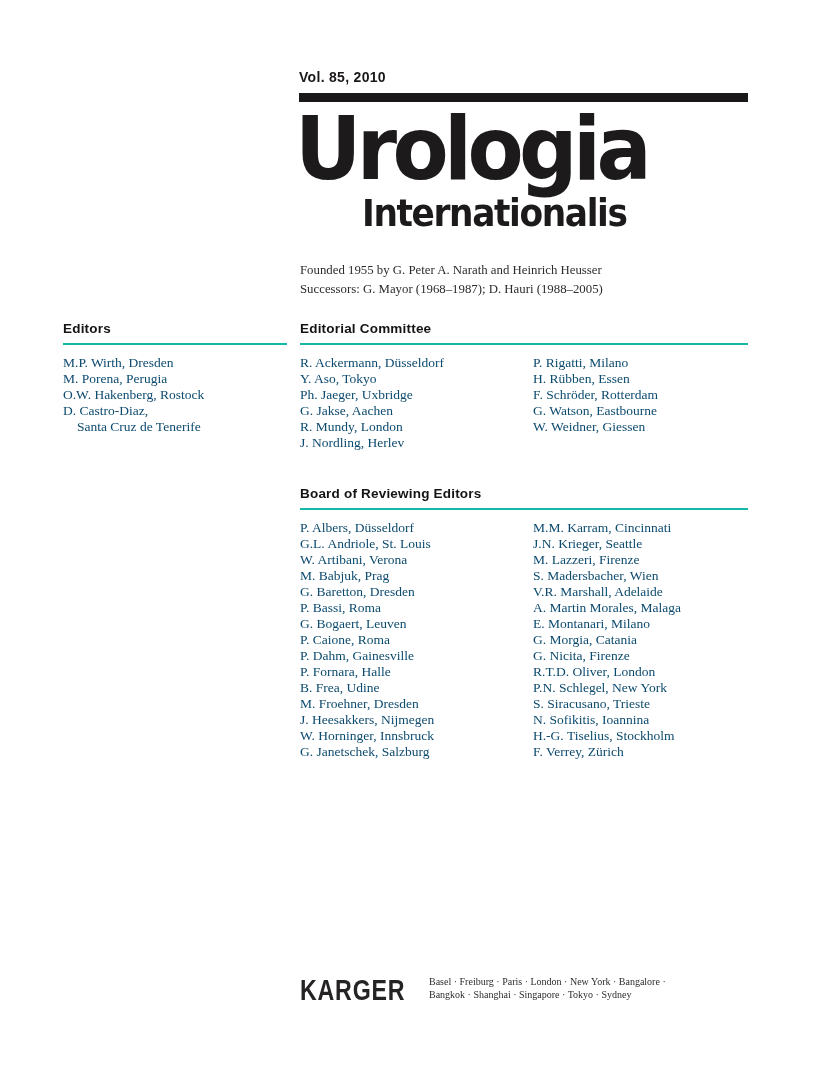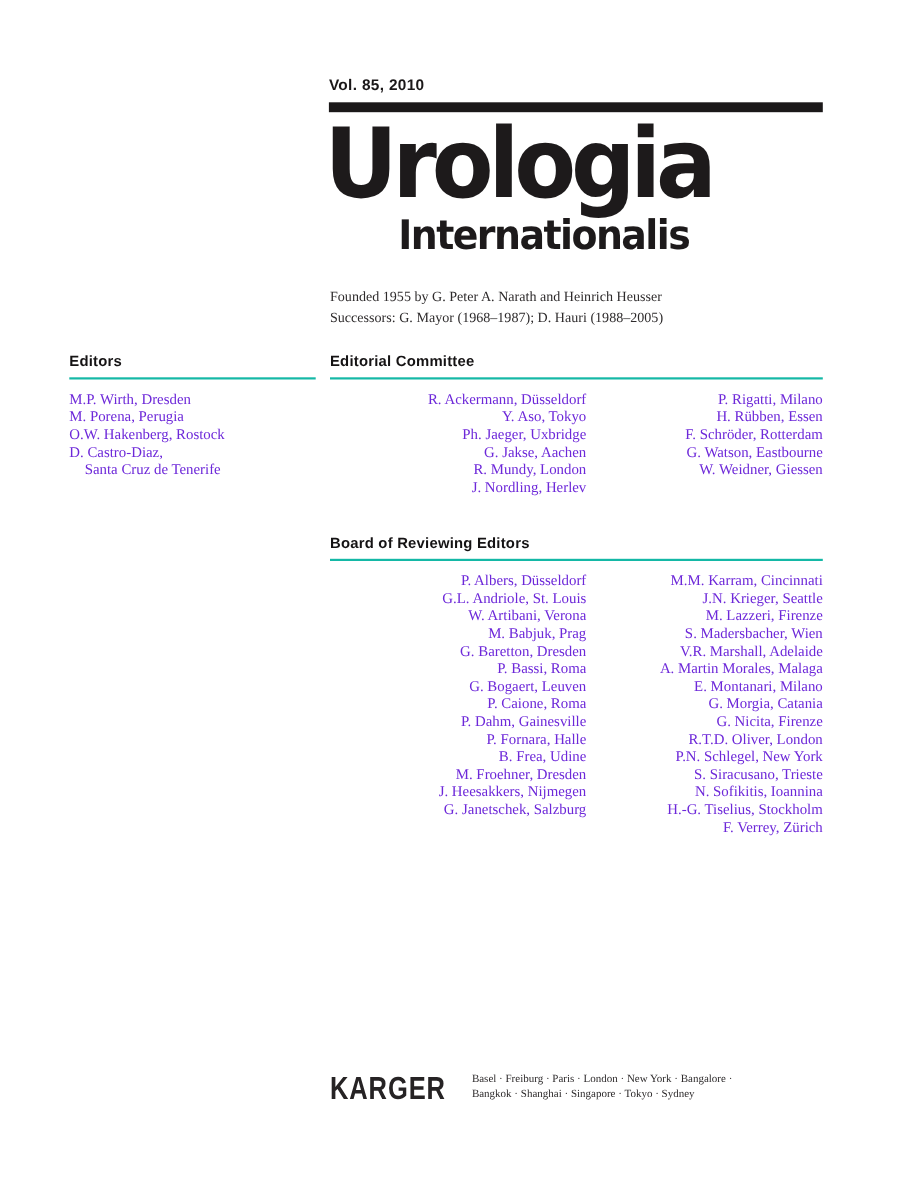--- a/index.html
+++ b/index.html
@@ -62,30 +62,30 @@
   .sec-heading {
     font: 700 13.5px/1 "Liberation Sans", sans-serif;
     letter-spacing: 0.2px;
     color: #151314;
     padding-bottom: 7px;
     border-bottom: 2px solid #14b8a6;
   }
   .name-list {
     margin-top: 10px;
     font: 13.5px/16px "Liberation Serif", serif;
-    color: #6d28d9;
+    color: #0c4a6e;
   }
   .name-line { white-space: nowrap; }
   .name-line.indent { padding-left: 14px; }
 
   .editors-section   { left: 63px;  top: 322px; width: 224px; }
   .committee-section { left: 300px; top: 322px; width: 448px; }
   .board-section     { left: 300px; top: 487px; width: 448px; }
 
-  .cols { display: flex; text-align: right; }
+  .cols { display: flex; }
   .cols .col-a { width: 233px; flex: none; }
   .cols .col-b { flex: 1; }
 
   
   .publisher {
     position: absolute;
     left: 300px; top: 973px;
     width: 448px;
     display: flex;
     align-items: flex-end;
@@ -165,20 +165,21 @@
           <div class="name-line">M. Babjuk, Prag</div>
           <div class="name-line">G. Baretton, Dresden</div>
           <div class="name-line">P. Bassi, Roma</div>
           <div class="name-line">G. Bogaert, Leuven</div>
           <div class="name-line">P. Caione, Roma</div>
           <div class="name-line">P. Dahm, Gainesville</div>
           <div class="name-line">P. Fornara, Halle</div>
           <div class="name-line">B. Frea, Udine</div>
           <div class="name-line">M. Froehner, Dresden</div>
           <div class="name-line">J. Heesakkers, Nijmegen</div>
+          <div class="name-line">W. Horninger, Innsbruck</div>
           <div class="name-line">G. Janetschek, Salzburg</div>
         </div>
       <div class="name-list col-b">
           <div class="name-line">M.M. Karram, Cincinnati</div>
           <div class="name-line">J.N. Krieger, Seattle</div>
           <div class="name-line">M. Lazzeri, Firenze</div>
           <div class="name-line">S. Madersbacher, Wien</div>
           <div class="name-line">V.R. Marshall, Adelaide</div>
           <div class="name-line">A. Martin Morales, Malaga</div>
           <div class="name-line">E. Montanari, Milano</div>

